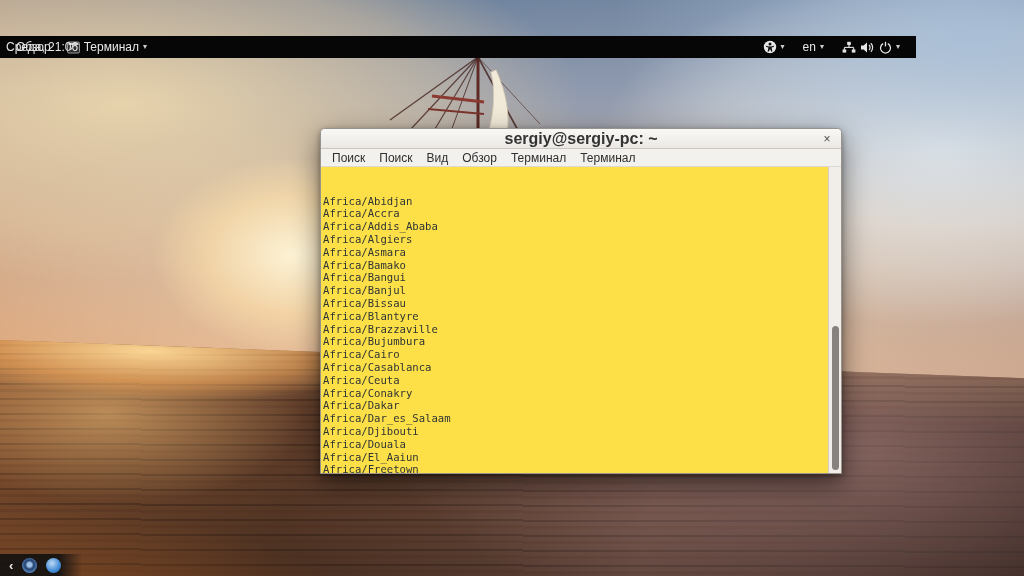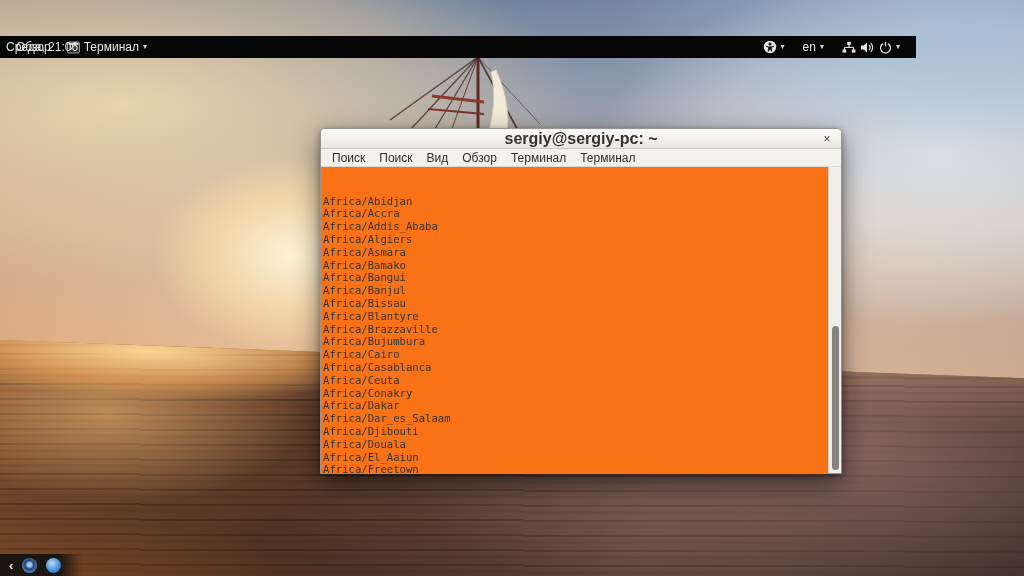--- a/index.html
+++ b/index.html
@@ -59,21 +59,21 @@
   .titlebar { height:20px; flex:0 0 20px; position:relative;
     background:linear-gradient(#f9f8f6, #ebe8e4); border-bottom:1px solid #cbc6c0;
     border-radius:4px 4px 0 0; display:flex; align-items:center; justify-content:center; }
   .title { font-size:16px; font-weight:bold; color:#333; line-height:1; }
   .close-btn { position:absolute; right:7px; top:3px; width:14px; height:14px;
     display:flex; align-items:center; justify-content:center;
     color:#4e4e4e; font-size:12px; line-height:1; cursor:default; }
   .menubar { height:18px; flex:0 0 18px; background:#f3f1ee; border-bottom:1px solid #dcd8d2;
     display:flex; align-items:center; padding-left:4px; }
   .menu-item { font-size:12px; color:#2f2f2f; padding:1px 7px; line-height:1; }
-  .content { flex:1; display:flex; background:#f97316; overflow:hidden; }
+  .content { flex:1; display:flex; background:#fde047; overflow:hidden; }
   .term-text { flex:1; padding:2px 0 0 2px;
     font-family:"DejaVu Sans Mono", monospace; font-size:10.6px; line-height:12.8px;
     color:#2e3436; white-space:pre; }
   .term-line { height:12.8px; }
   .scrollbar { flex:0 0 13px; background:#f1ede9; border-left:1px solid #d3cec8; position:relative; }
   .scroll-thumb { position:absolute; left:3px; width:7px; top:52%; height:47%;
     background:#878publisher; background:#87827d; border-radius:4px; }
 </style>
 </head>
 <body>

